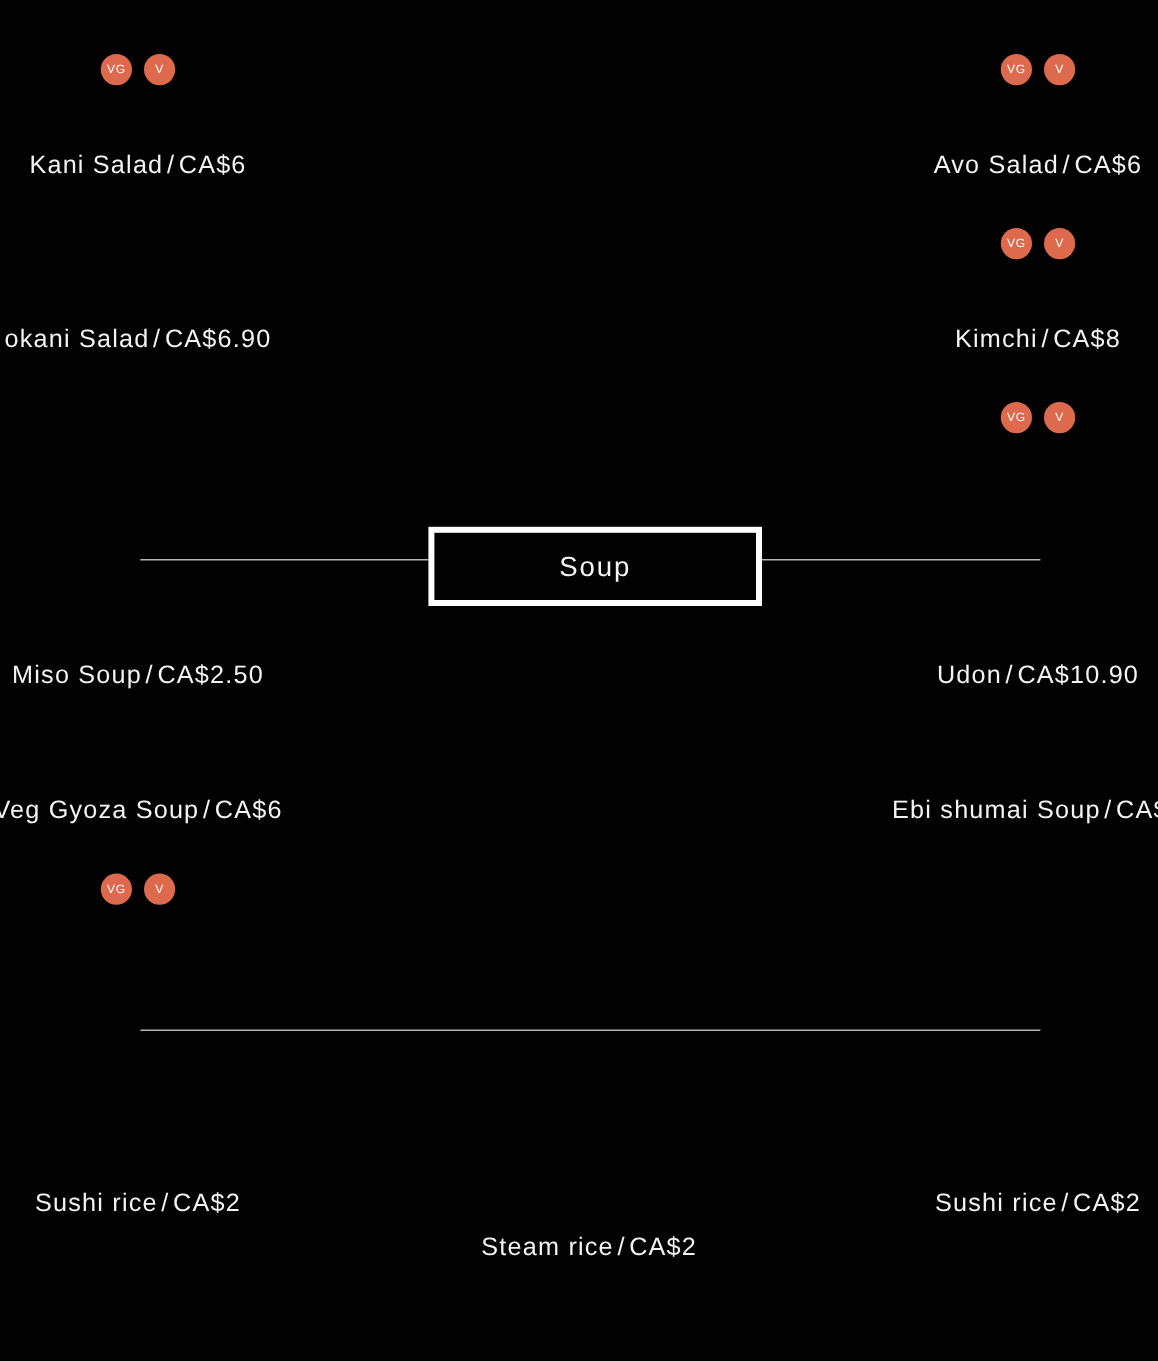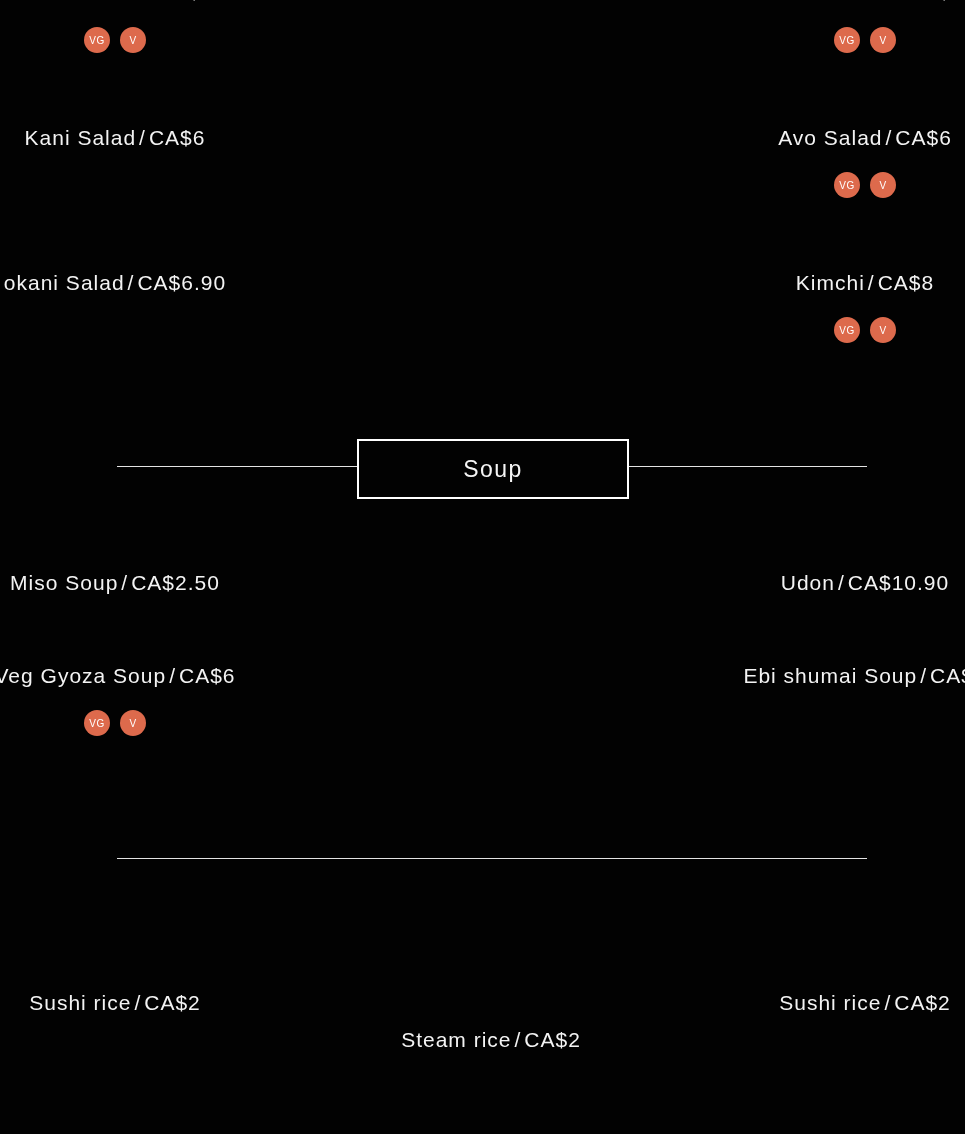--- a/index.html
+++ b/index.html
@@ -29,20 +29,21 @@
     letter-spacing:1px;
     color:#f3f3f3;
   }
   .item .slash{color:#f3f3f3;}
   
   .badge-pair{
     position:absolute;
     transform:translate(-50%,-50%);
     display:flex;
     gap:10px;
+    margin-top:18px;
   }
   .badge{
     width:26px;
     height:26px;
     border-radius:50%;
     background:#dd6a4c;
     color:#ffffff;
     font-size:10px;
     font-weight:500;
     letter-spacing:.5px;
@@ -56,21 +57,21 @@
     left:117px;
     width:750px;
     height:1px;
     background:#e3e3e3;
   }
   .section-box{
     position:absolute;
     left:357px;
     width:268px;
     height:56px;
-    border:2px solid #ffffff;
+    border:5px solid #ffffff;
     background:#020202;
     display:flex;
     align-items:center;
     justify-content:center;
     font-size:23px;
     font-weight:500;
     letter-spacing:1.5px;
     color:#f5f5f5;
   }
   
@@ -79,21 +80,21 @@
   .x-center{left:491px;}
   
   .y-clip{top:-8px;}
   .y40{top:40px;}
   .y138{top:138px;}
   .y185{top:185px;}
   .y283{top:283px;}
   .y330{top:330px;}
   .soup-line{top:466px;}
   .soup-box{top:439px;}
-  .y563{top:563px;margin-top:20px;}
+  .y563{top:563px;}
   .y676{top:676px;}
   .y723{top:723px;}
   .rice-line{top:858px;}
   .rice-box{top:830px;}
   .y955{top:955px;margin-top:48px;}
   .y1068{top:1040px;}
 </style>
 </head>
 <body>
 

